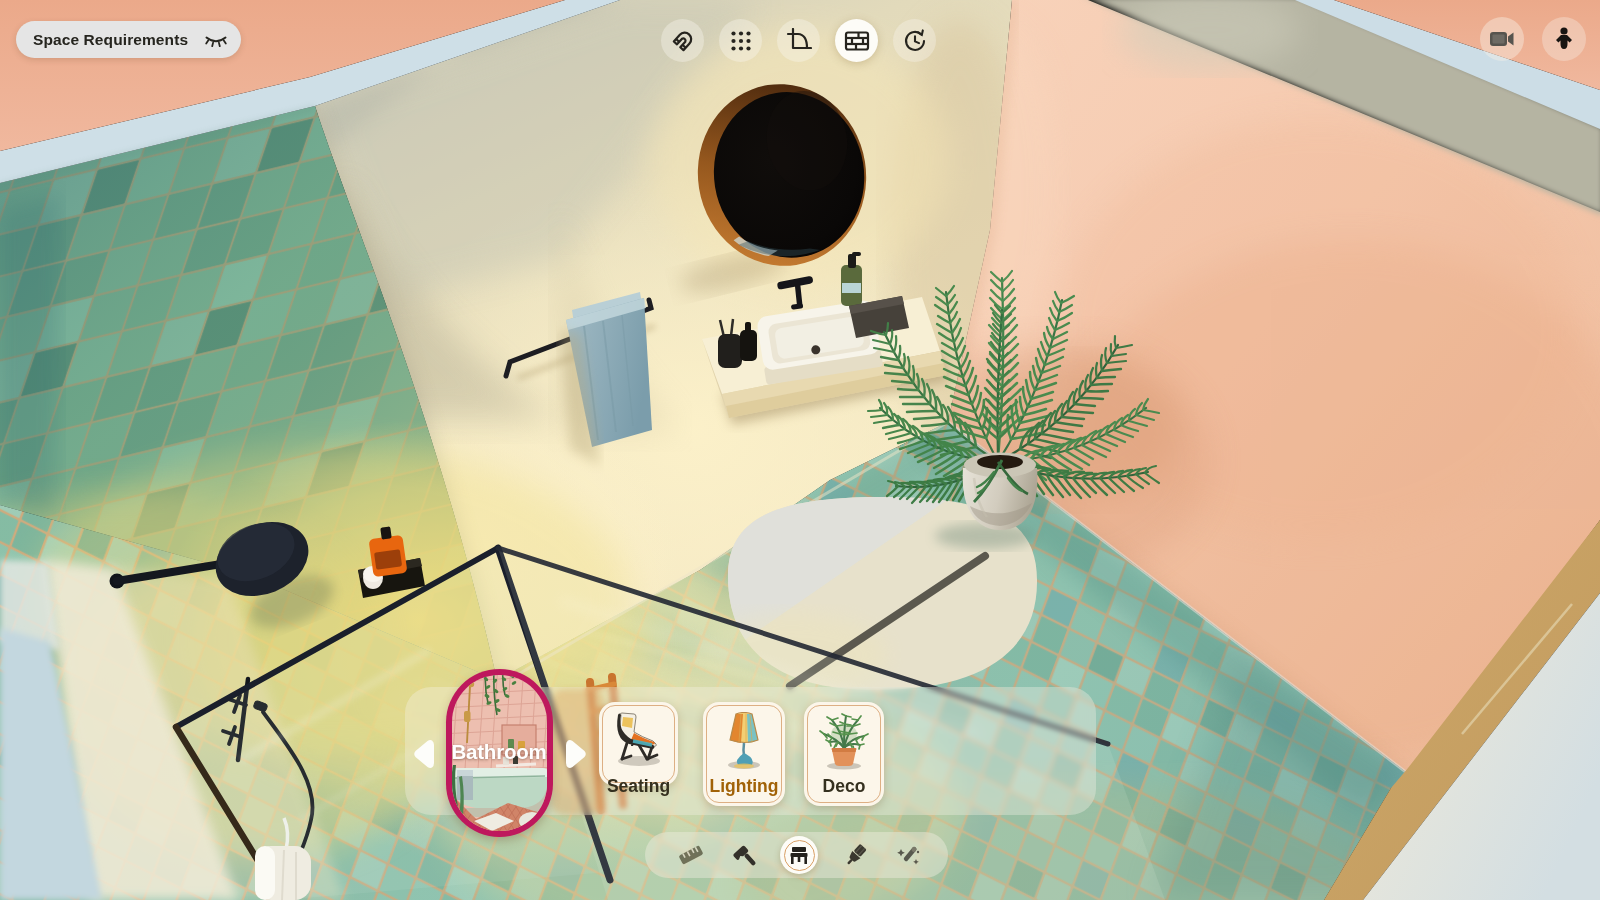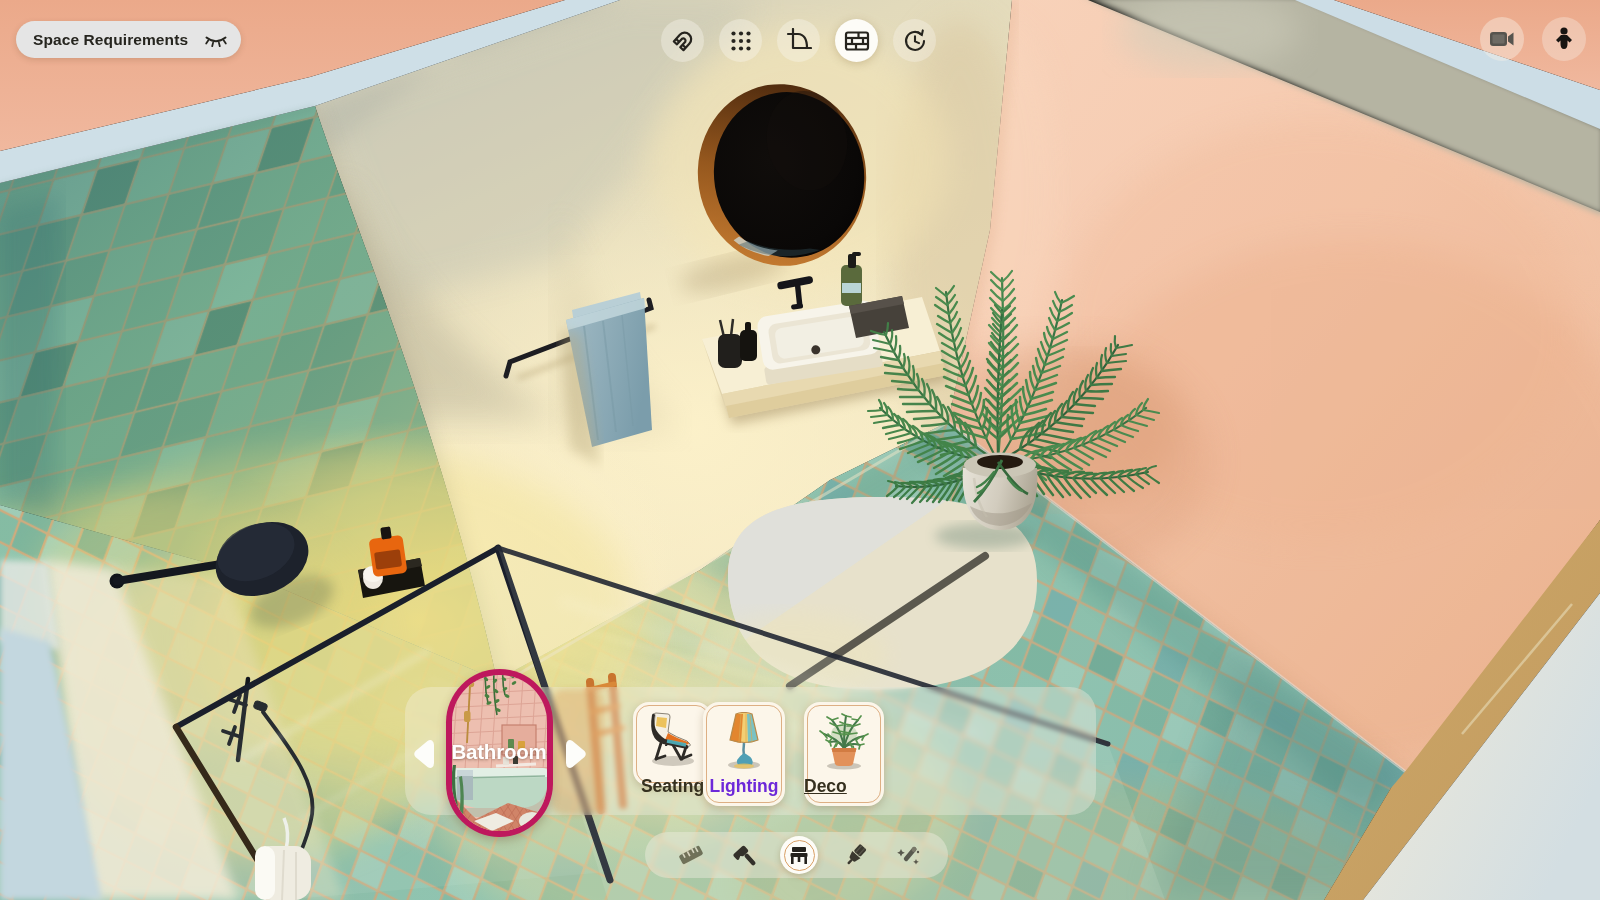--- a/index.html
+++ b/index.html
@@ -964,21 +964,21 @@
         <path d="M13,148 Q16,126 13,108 L16,107 Q19,127 17,146 Z" fill="#4e8552"></path>
         <path d="M5,148 Q0,134 2,122 L5,122 Q4,135 9,148 Z" fill="#35613a"></path>
         <rect x="3" y="146" width="16" height="13" rx="3" fill="#b06a42"></rect>
       </g>
     </g>
 
     <text x="53" y="90" text-anchor="middle" font-family="Liberation Sans,sans-serif" font-size="20.5" font-weight="bold" fill="#ffffff" letter-spacing="-0.2" style="text-shadow:0 1px 3px rgba(80,50,30,.5);">Bathroom</text>
   </svg>
 </div>
 
-<div style="position:absolute;left:633px;top:702px;width:79px;height:84px;border-radius:16px;background:#fcf6ea;
+<div style="position:absolute;left:599px;top:702px;width:79px;height:84px;border-radius:16px;background:#fcf6ea;
      box-shadow:0 3px 8px rgba(120,90,50,.28);">
   <div style="position:absolute;inset:3px;border:1.6px solid #ddaf83;border-radius:13px;"></div>
 
   <svg width="62" height="56" viewBox="0 0 62 56" style="position:absolute;left:8px;top:10px;">
     <ellipse cx="32" cy="49" rx="21" ry="5" fill="#b7b1a4" opacity=".65"></ellipse>
     <path d="M14,3 Q12,1 15,1 L27,2 Q29,2 29,5 L27,20 Q35,25 46,29 L49,32 Q50,35 46,34 L22,29 Q13,26 13,16 Z" fill="#f4efe3" stroke="#8a8376" stroke-width="1"></path>
     <path d="M16,5 L26,6 L25,16 L15,14 Z" fill="#ecc25c"></path>
     <path d="M27,21 Q35,26 47,30 L48,32 L44,33 L24,28 Z" fill="#e4701f"></path>
     <path d="M14,3 Q10,18 24,27 L46,33 Q49,35 46,37 L22,32 Q7,27 11,3 Q12,0 14,3 Z" fill="#2e2b27"></path>
     <path d="M25,30 Q24,33 24,34 L26,34 Q27,32 28,31 Z" fill="#2e2b27"></path>
@@ -999,21 +999,21 @@
     <path d="M17,2 Q25,-1 33,2 L39,28 Q27,33 11,28 Z" fill="#f3cf74"></path>
     <path d="M17,2 L11,28 Q16,30 22,31 L24,2 Z" fill="#e2862f"></path>
     <path d="M33,2 L39,28 Q34,30 29,31 L28,2 Z" fill="#79c2c4"></path>
     <path d="M17,2 Q25,-1 33,2 L39,28 Q27,33 11,28 Z" fill="none" stroke="#b98a4a" stroke-width="1.2"></path>
     <path d="M22,2 L20,30 M27,2 L27,31 M31,2 L33,30" stroke="#d8a853" stroke-width="1" opacity=".7"></path>
     <path d="M25,31 Q24,38 25,44" stroke="#5b8fa0" stroke-width="2.5" fill="none"></path>
     <path d="M25,41 Q15,48 19,53 L33,53 Q36,47 27,42 Z" fill="#4f9fb5"></path>
     <ellipse cx="25" cy="54" rx="10" ry="2.5" fill="#e8c25c" opacity=".8"></ellipse>
   </svg>
 
-  <div style="position:absolute;left:0;right:0;top:74px;text-align:center;font-size:17.5px;font-weight:bold;color:#6d28d9;">Lighting</div>
+  <div style="position:absolute;left:0;right:0;top:74px;text-align:center;font-size:17.5px;font-weight:bold;color:#a16207;">Lighting</div>
 </div>
 
 <div style="position:absolute;left:804px;top:702px;width:80px;height:104px;border-radius:16px;background:#fcf6ea;
      box-shadow:0 3px 8px rgba(120,90,50,.28);">
   <div style="position:absolute;inset:3px;border:1.6px solid #ddaf83;border-radius:13px;"></div>
 
   <svg width="56" height="58" viewBox="0 0 56 58" style="position:absolute;left:12px;top:10px;">
     <ellipse cx="28" cy="54" rx="17" ry="3.5" fill="#b7b1a4" opacity=".7"></ellipse>
     <ellipse cx="28" cy="22" rx="13" ry="10" fill="#5d9b52" opacity=".25"></ellipse>
     <g stroke="#44794a" stroke-width="2" fill="none" stroke-linecap="round">
@@ -1030,21 +1030,21 @@
       <path d="M30,4 l-4,-2 M30,4 l5,1 M29,12 l-5,-2 M29,12 l6,1 M28,20 l-5,-1 M28,20 l6,1"></path>
       <path d="M42,8 l3,-4 M42,8 l-6,-1 M38,14 l6,-2 M38,14 l-7,0 M34,22 l7,-1 M34,22 l-7,1"></path>
       <path d="M8,22 l-4,-3 M8,22 l3,4 M16,26 l-3,4 M16,26 l-4,-4 M22,30 l-2,4"></path>
       <path d="M48,24 l4,-2 M48,24 l-2,4 M40,28 l2,4 M40,28 l4,-3 M34,31 l2,4"></path>
       <path d="M14,30 l-4,-2 M14,30 l1,4 M20,32 l-2,4 M44,33 l4,-1 M44,33 l-1,4 M37,34 l1,4"></path>
     </g>
     <path d="M17,36 L39,36 Q41,36 40,38 L37,52 Q36,54 33,54 L23,54 Q20,54 19,52 L16,38 Q15,36 17,36 Z" fill="#e2915a"></path>
     <path d="M17,36 L39,36 Q41,36 40,38 L39.5,40 L16.5,40 L16,38 Q15,36 17,36 Z" fill="#d27c42"></path>
   </svg>
 
-  <div style="position:absolute;left:0;right:0;top:74px;font-size:17.5px;font-weight:bold;color:#35301f;text-decoration:underline;">Deco</div>
+  <div style="position:absolute;left:0;right:0;top:74px;text-align:center;font-size:17.5px;font-weight:bold;color:#35301f;">Deco</div>
 </div>
 
 <div style="position:absolute;left:645px;top:832px;width:303px;height:46px;border-radius:23px;
      background:rgba(243,238,226,.42);backdrop-filter:blur(2px);"></div>
 
 <svg style="position:absolute;left:677px;top:841px;opacity:.72;" width="28" height="28" viewBox="-14 -14 28 28">
   <g transform="rotate(-28)" fill="#4c4a32">
     <rect x="-11.5" y="-5" width="23" height="10" rx="2"></rect>
     <line x1="-6.5" y1="-5" x2="-6.5" y2="-0.5" stroke="#d9d4c2" stroke-width="1.6"></line>
     <line x1="-1.5" y1="-5" x2="-1.5" y2="0.5" stroke="#d9d4c2" stroke-width="1.6"></line>

